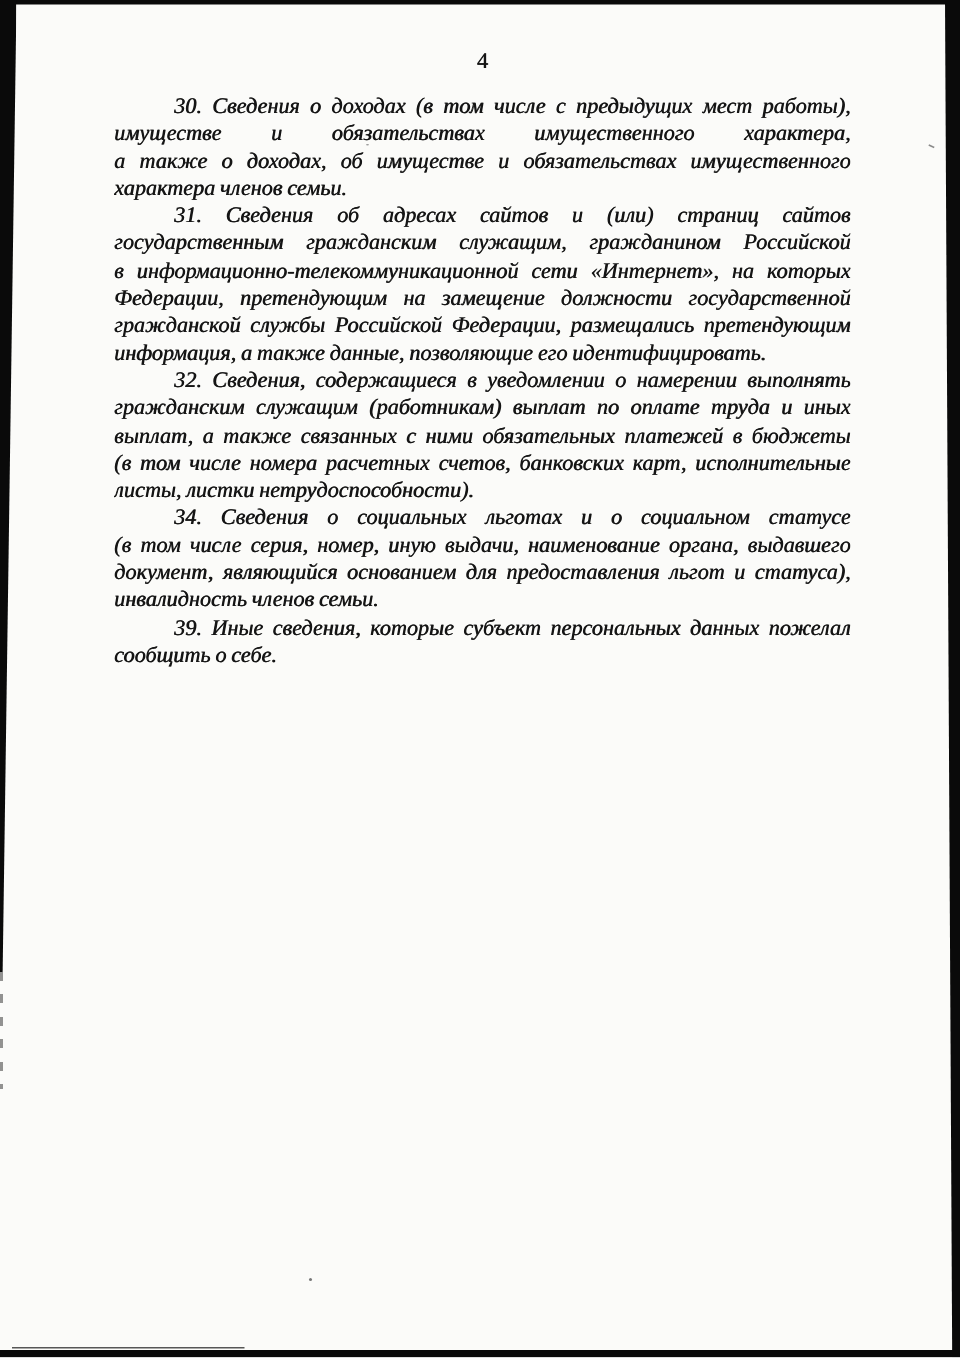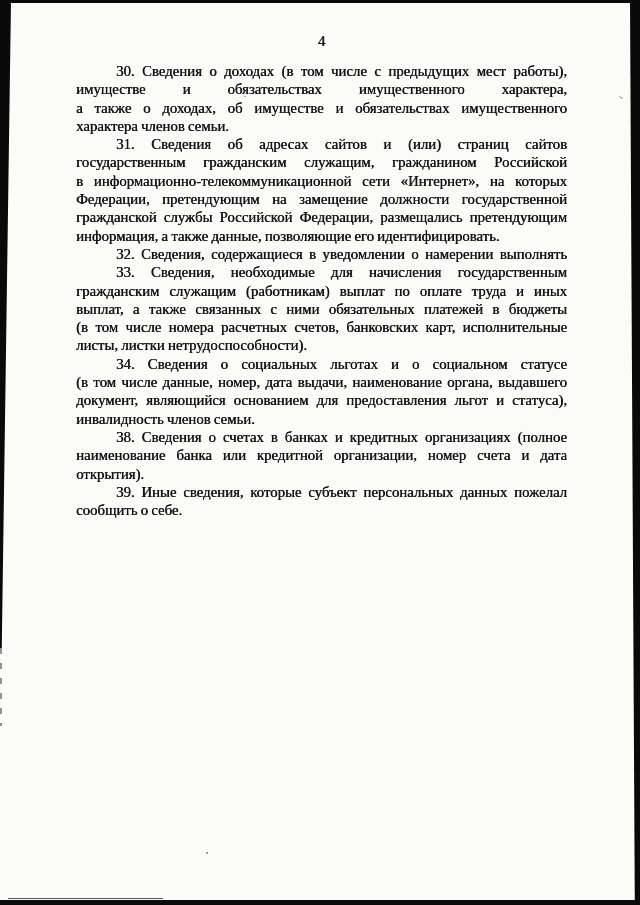--- a/index.html
+++ b/index.html
@@ -36,20 +36,21 @@
     word-spacing: -0.5px;
     color: #151515;
     text-shadow: 0.4px 0 0 currentColor;
   }
   .line {
     text-align: justify;
     text-align-last: justify;
     height: 18.3px;
     overflow: hidden;
     white-space: normal;
+    font-style: italic;
   }
   .line.first { padding-left: 40px; }
   .line.plast { text-align: left; text-align-last: left; }
 
   
   .edge { position: absolute; background: #0a0a0a; }
   .edge-top { top: 0; left: 0; width: 640px; height: 3px; }
   .edge-left {
     top: 0; left: 0; width: 11px; height: 648px;
     clip-path: polygon(0 0, 100% 0, 16% 100%, 0 100%);
@@ -95,36 +96,30 @@
         <div class="line">государственным гражданским служащим, гражданином Российской</div>
         <div class="line">в информационно-телекоммуникационной сети «Интернет», на которых</div>
         <div class="line">Федерации, претендующим на замещение должности государственной</div>
         <div class="line">гражданской службы Российской Федерации, размещались претендующим</div>
         <div class="line plast">информация, а также данные, позволяющие его идентифицировать.</div>
       </div>
       <div class="paragraph">
         <div class="line first">32. Сведения, содержащиеся в уведомлении о намерении выполнять</div>
       </div>
       <div class="paragraph">
-        <div class="line first">33. Сведения, необходимые для начисления государственным</div>
         <div class="line">гражданским служащим (работникам) выплат по оплате труда и иных</div>
         <div class="line">выплат, а также связанных с ними обязательных платежей в бюджеты</div>
         <div class="line">(в том числе номера расчетных счетов, банковских карт, исполнительные</div>
         <div class="line plast">листы, листки нетрудоспособности).</div>
       </div>
       <div class="paragraph">
         <div class="line first">34. Сведения о социальных льготах и о социальном статусе</div>
-        <div class="line">(в том числе данные, номер, дата выдачи, наименование органа, выдавшего</div>
+        <div class="line">(в том числе серия, номер, иную выдачи, наименование органа, выдавшего</div>
         <div class="line">документ, являющийся основанием для предоставления льгот и статуса),</div>
         <div class="line plast">инвалидность членов семьи.</div>
-      </div>
-      <div class="paragraph">
-        <div class="line first">38. Сведения о счетах в банках и кредитных организациях (полное</div>
-        <div class="line">наименование банка или кредитной организации, номер счета и дата</div>
-        <div class="line plast">открытия).</div>
       </div>
       <div class="paragraph">
         <div class="line first">39. Иные сведения, которые субъект персональных данных пожелал</div>
         <div class="line plast">сообщить о себе.</div>
       </div>
     </div>
 
   <div class="edge edge-top"></div>
   <div class="edge edge-left"></div>
   <div class="edge-left-fade"></div>

